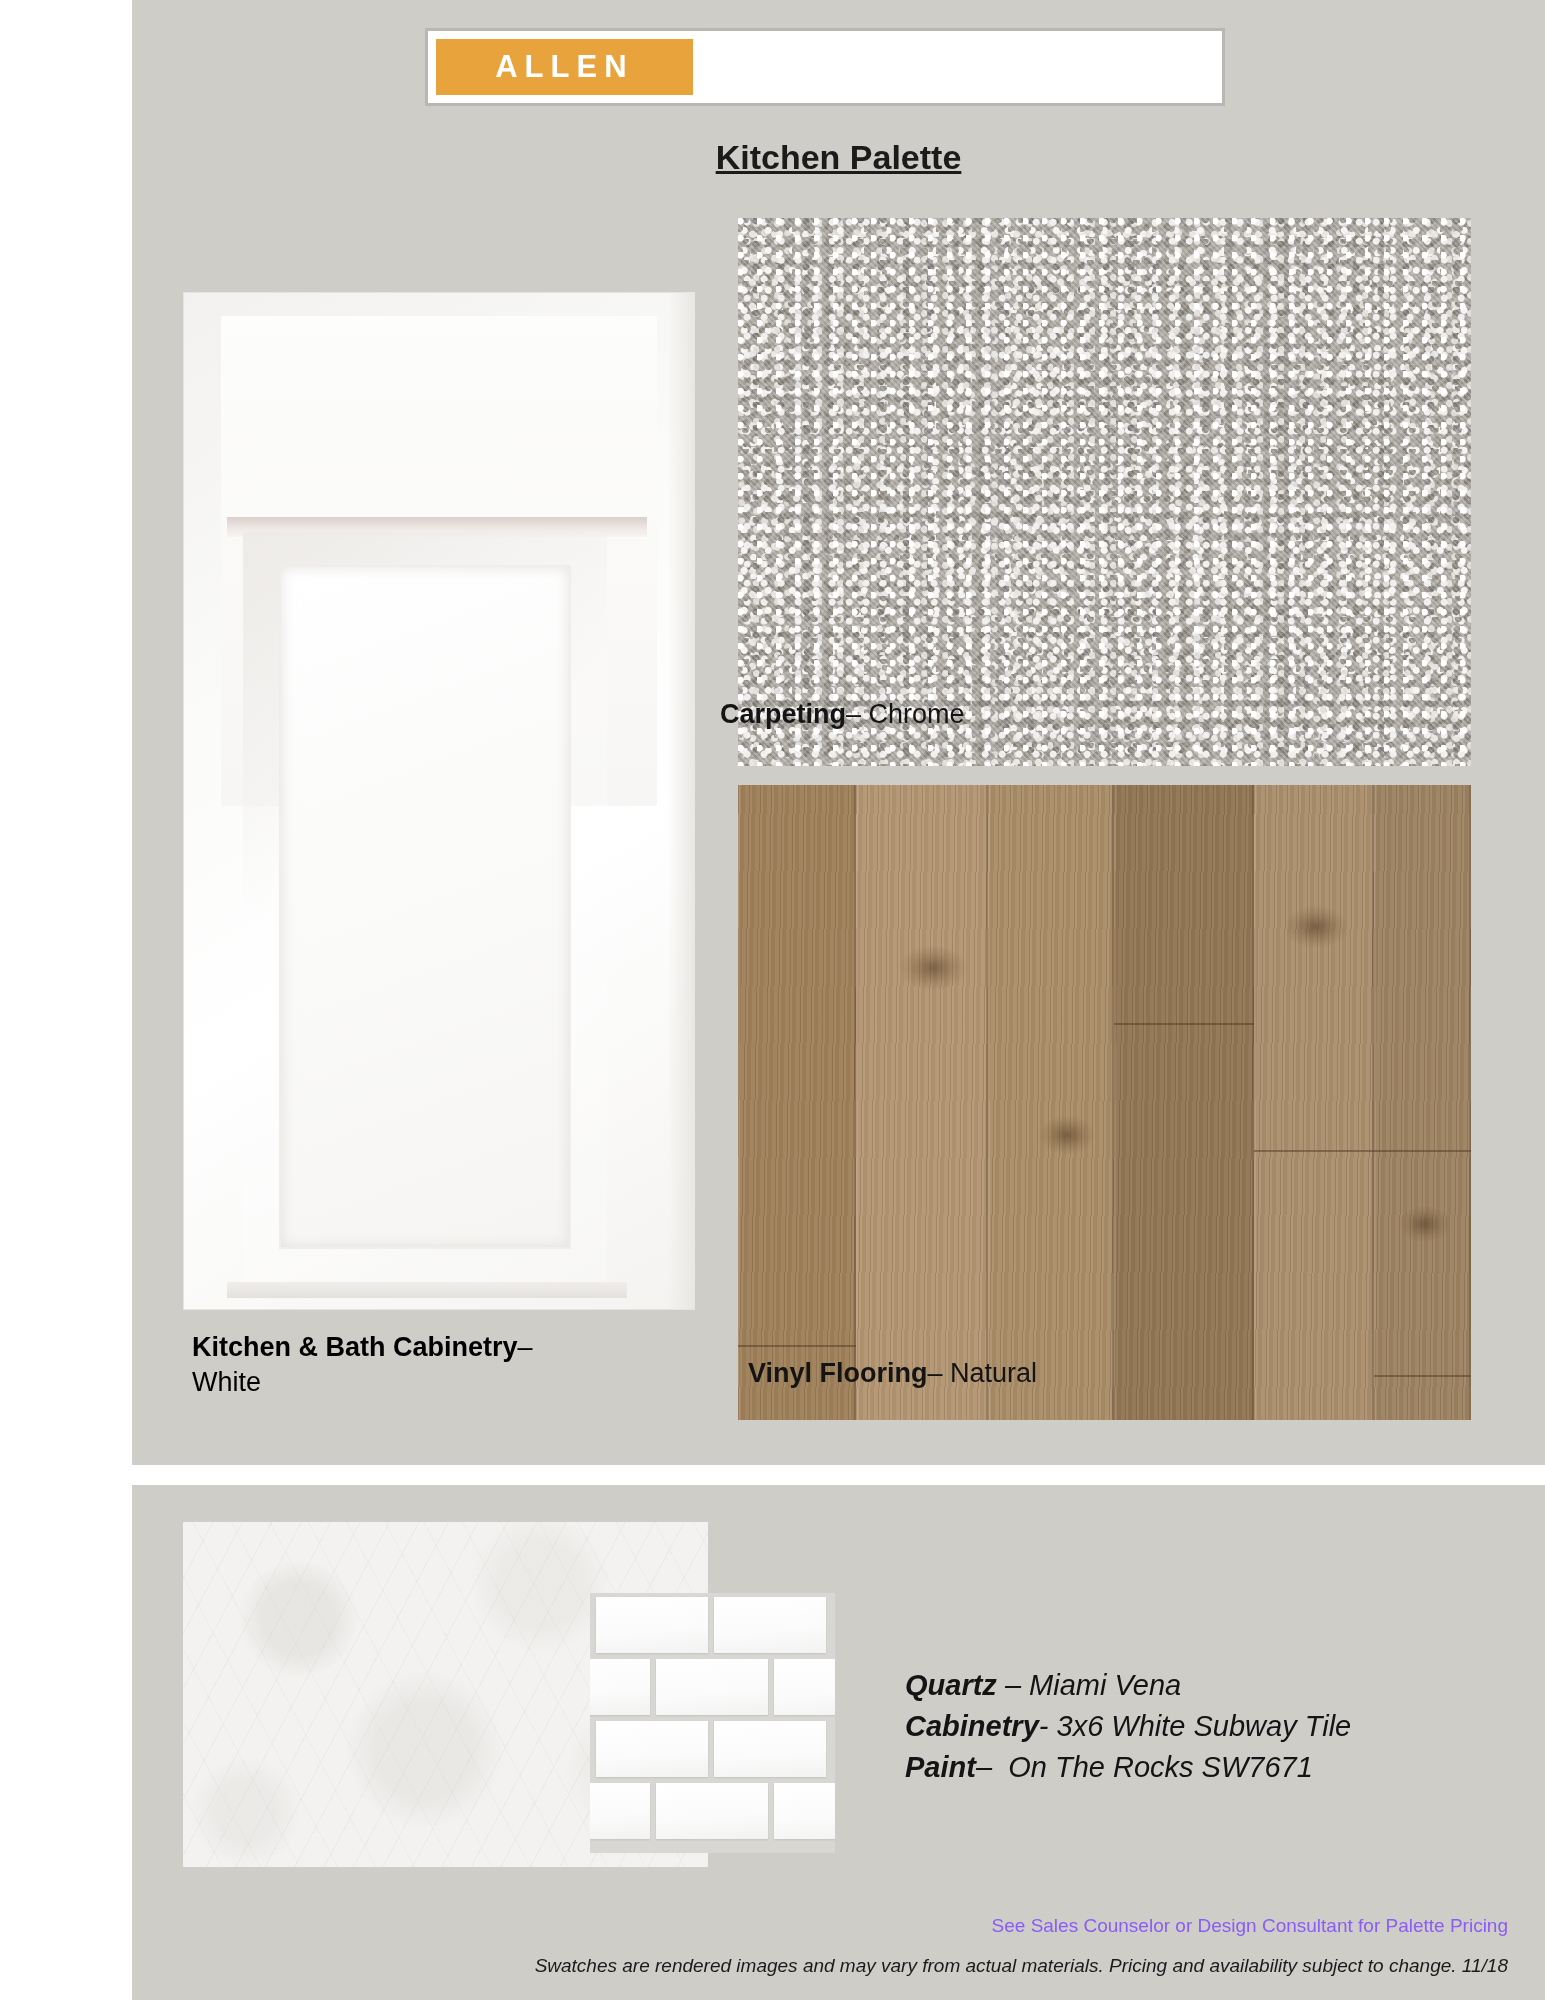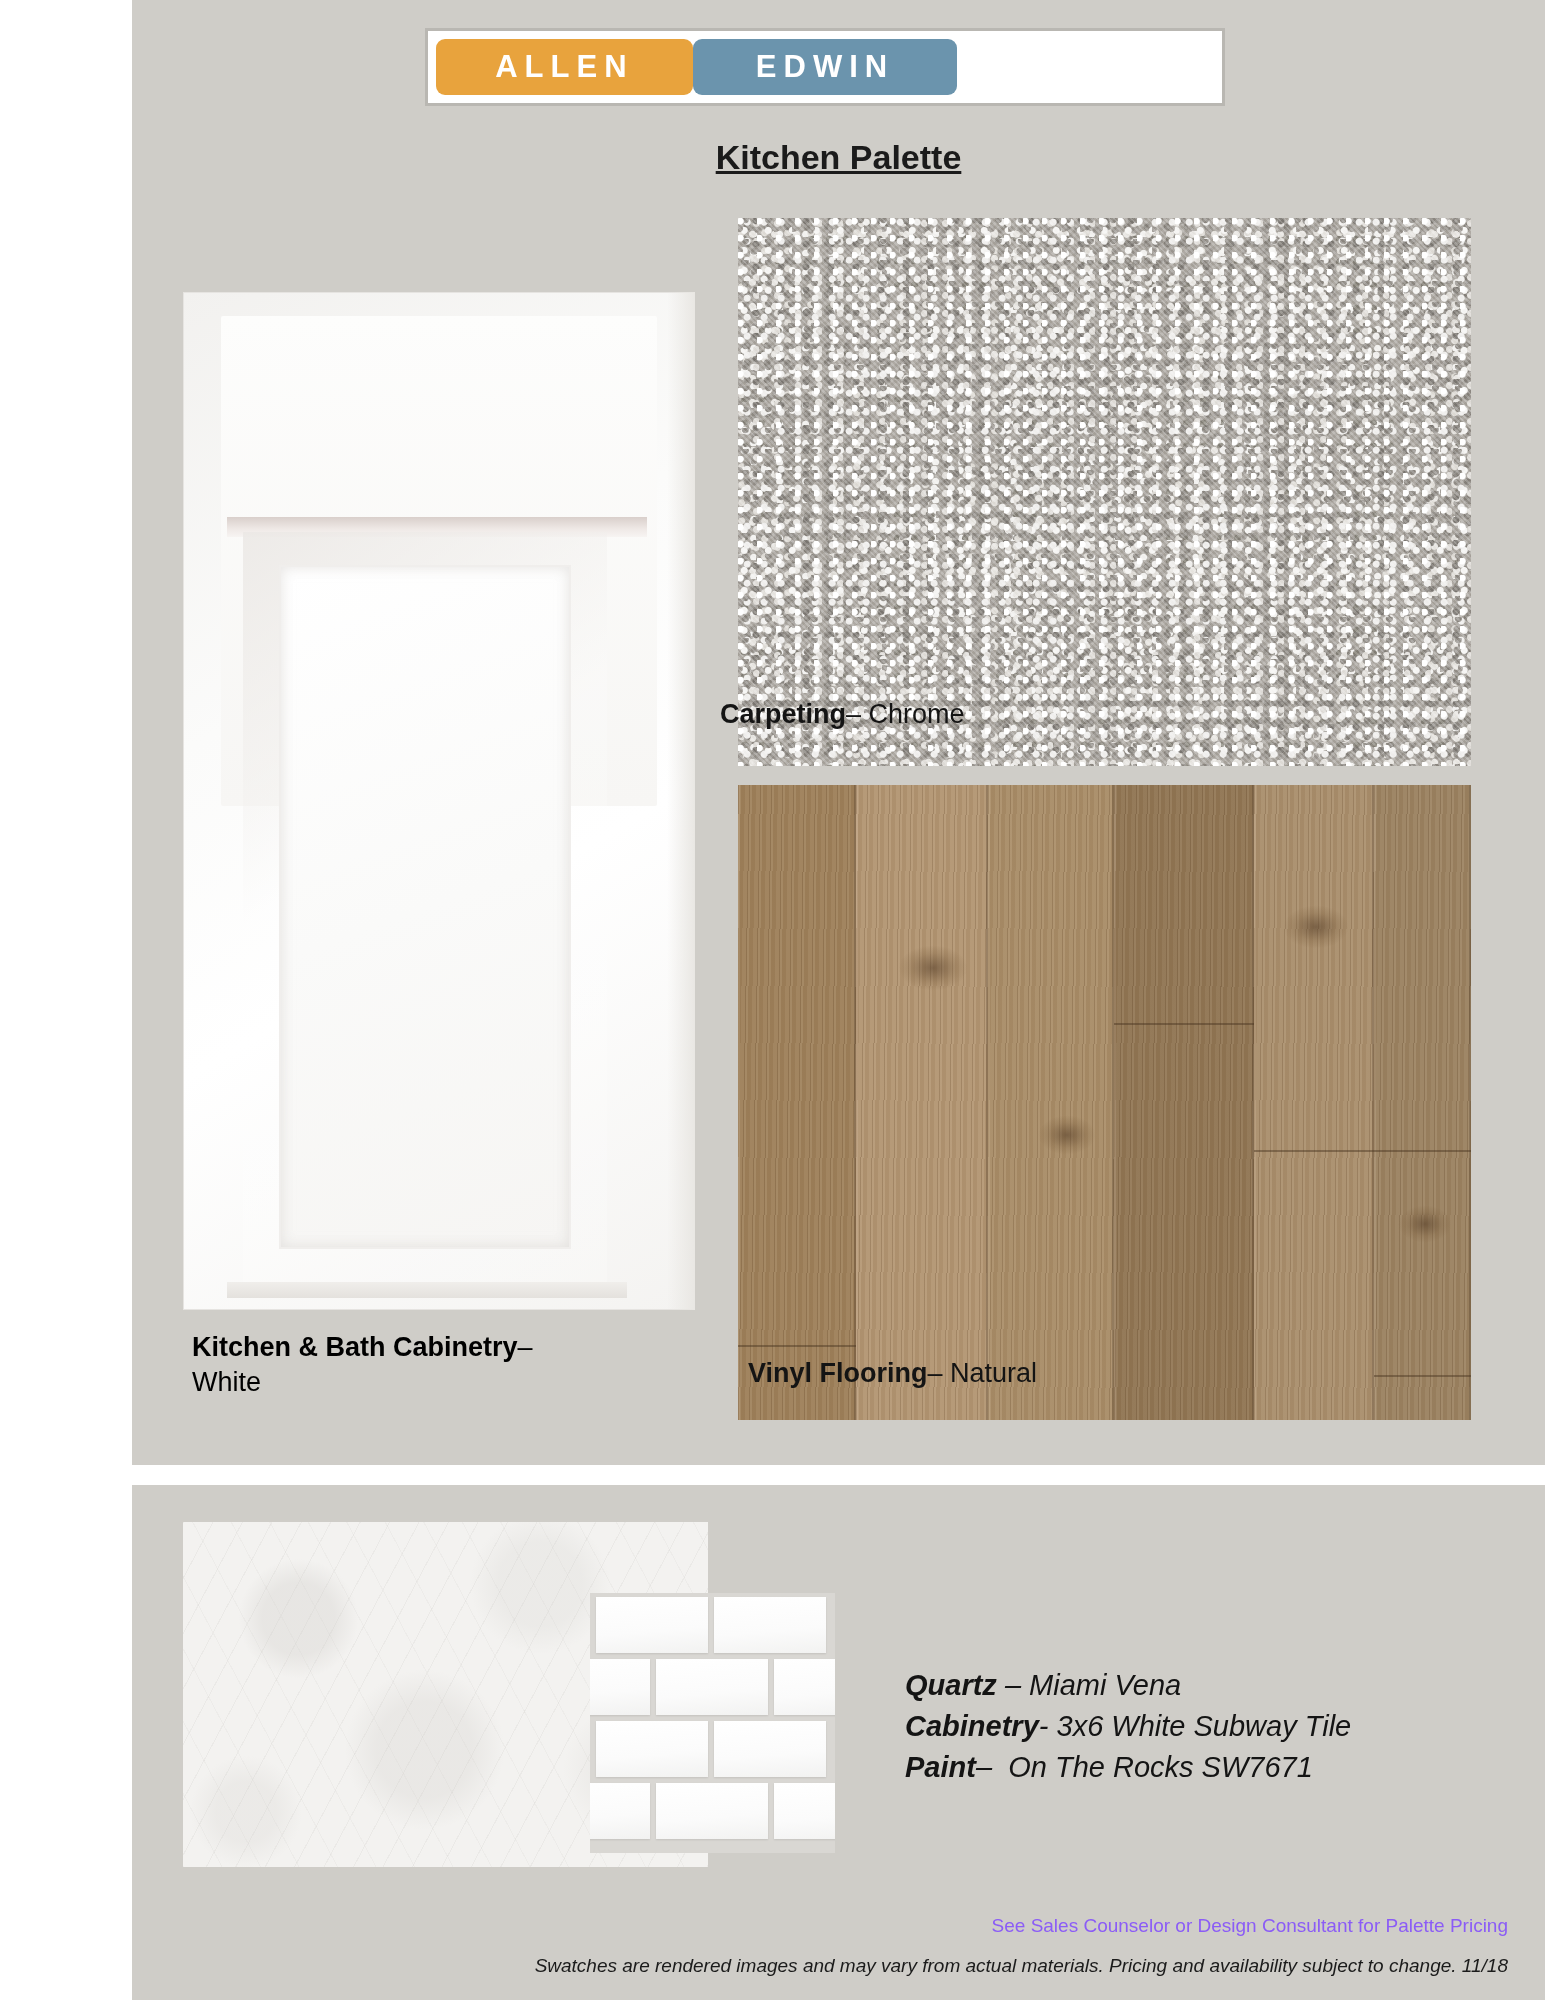--- a/index.html
+++ b/index.html
@@ -75,21 +75,20 @@
   }
   .logo-seg {
     display: flex;
     align-items: center;
     justify-content: center;
     color: #ffffff;
     font-weight: bold;
     font-size: 31px;
     letter-spacing: 7px;
     font-family: "Liberation Sans", sans-serif;
-    border-radius: 9px;
   }
   .seg-allen { background: #e8a33d; flex: 0 0 33%; }
   .seg-edwin { background: #6b94ad; flex: 0 0 34%; }
   .seg-homes { background: #a8441f; flex: 0 0 33%; }
 
   
   .doc-title {
     position: absolute;
     left: 132px;
     top: 138px;
@@ -334,21 +333,20 @@
 
 <div class="page">
 
   <div class="left-margin"></div>
   <div class="panel-top"></div>
   <div class="panel-bottom"></div>
 
   <div class="logo-wrap">
     <div class="logo-inner">
       <div class="logo-seg seg-allen">ALLEN</div>
-      <div class="logo-seg seg-edwin">EDWIN</div>
     </div>
   </div>
 
   <div class="doc-title">Kitchen Palette</div>
 
   <div class="cabinet">
     <div class="cab-rail"></div>
     <div class="cab-groove"></div>
     <div class="cab-bevel"></div>
     <div class="cab-panel"></div>

